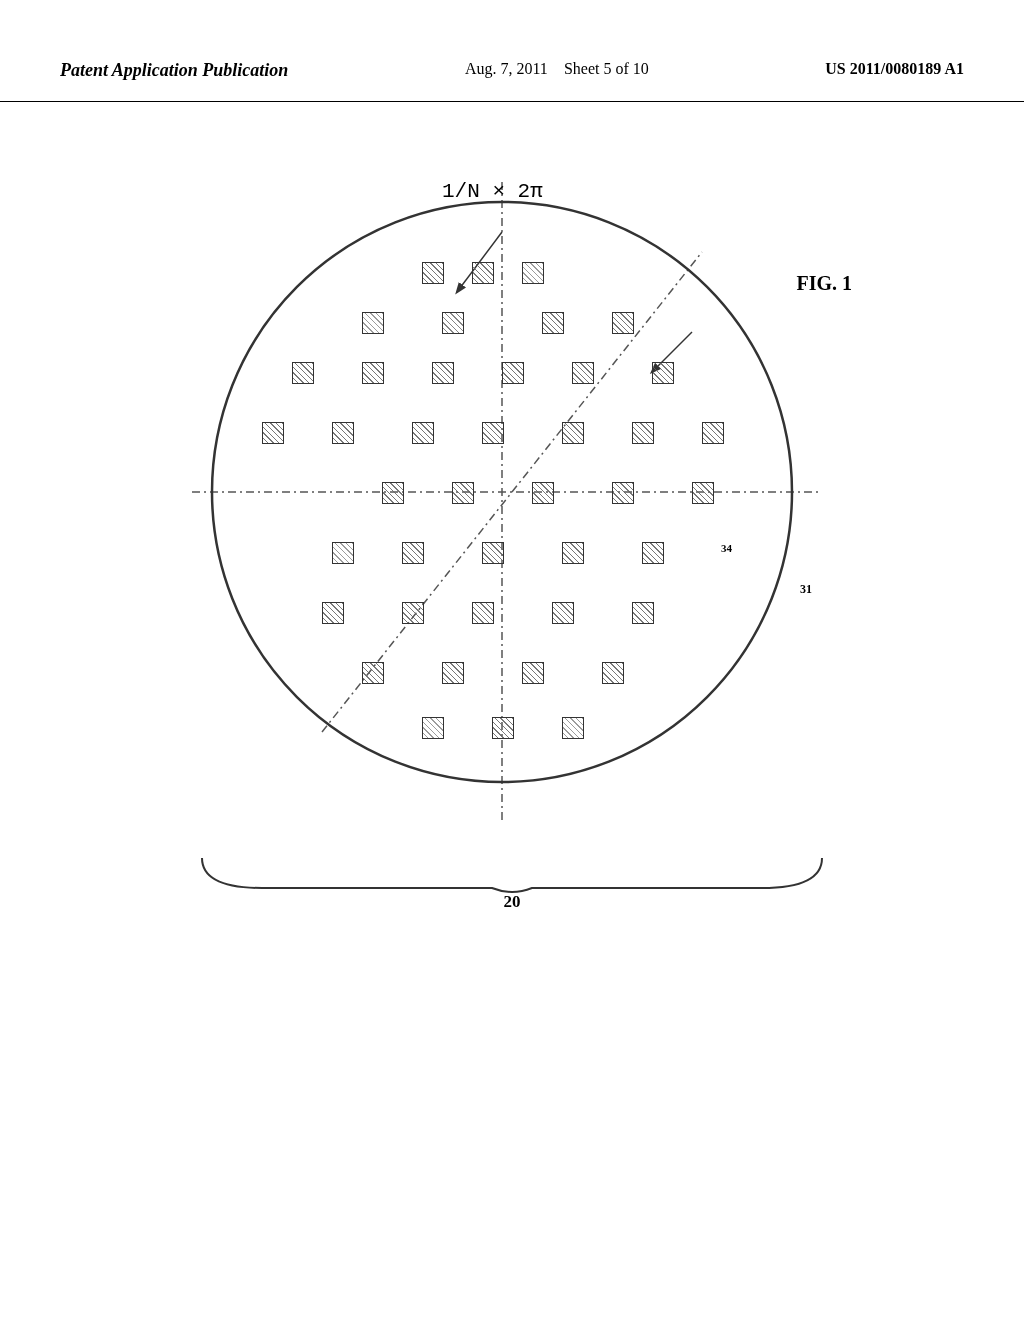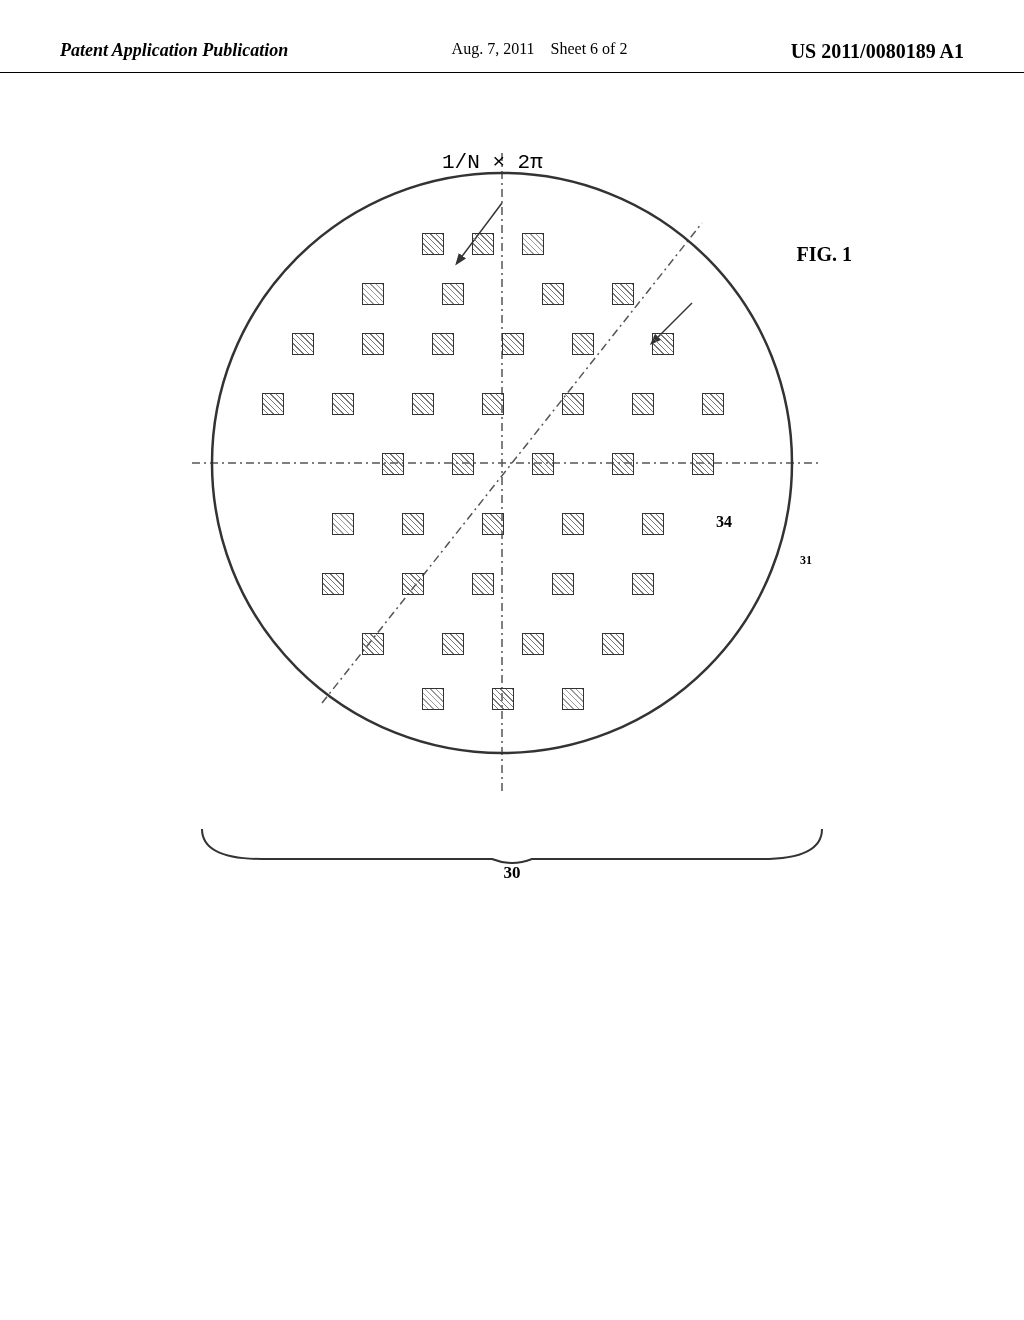--- a/index.html
+++ b/index.html
@@ -7,34 +7,35 @@
       width: 1024px;
       height: 1320px;
       background: #ffffff;
       font-family: 'Times New Roman', Times, serif;
       overflow: hidden;
     }
     .header {
       display: flex;
       justify-content: space-between;
       align-items: flex-start;
-      padding: 40px 60px 9px 60px;
+      padding: 40px 60px 20px 60px;
       border-bottom: 1px solid #000;
+      margin-top: 20px;
     }
     .header-left {
       font-size: 18px;
       font-weight: bold;
       font-style: italic;
     }
     .header-center {
       font-size: 16px;
       text-align: center;
     }
     .header-right {
-      font-size: 20px;
+      font-size: 16px;
       font-weight: bold;
     }
     .main-content {
       display: flex;
       flex-direction: column;
       align-items: center;
       padding: 30px 60px;
       position: relative;
     }
     .diagram-area {
@@ -67,21 +68,21 @@
       pointer-events: none;
     }
   </style>
 </head>
 <body>
 
 <div class="header">
   <div class="header-left">Patent Application Publication</div>
   <div class="header-center">
     <span>Aug. 7, 2011</span>&nbsp;&nbsp;&nbsp;
-    <span>Sheet 6 of 2</span>
+    <span>Sheet 5 of 10</span>
   </div>
   <div class="header-right">US 2011/0080189 A1</div>
 </div>
 
 <div class="main-content">
 
   <div class="diagram-area">
 
     <svg class="overlay-svg" viewBox="0 0 700 720">
 
@@ -355,25 +356,25 @@
       <div class="die"></div>
         <div class="die"></div>
     </div>
     <div style="position:absolute; top:565px; left:400px; display:grid; grid-template-columns:repeat(2,24px); gap:2px;">
       <div class="die"></div>
         <div class="die"></div>
     </div>
 
     <div style="position:absolute; top:430px; right:50px; font-size:12px; font-weight:bold; font-family:'Times New Roman',serif;">31</div>
 
-    <div style="position:absolute; top:390px; right:130px; font-size:16px; font-weight:bold; font-family:'Times New Roman',serif;">34</div>
+    <div style="position:absolute; top:390px; right:130px; font-size:11px; font-weight:bold; font-family:'Times New Roman',serif;">34</div>
 
     <div style="position:absolute; bottom:20px; left:20px; width:660px; text-align:center;">
       <svg width="660" height="50" viewBox="0 0 660 50">
 
         <path d="M 20,10 Q 20,40 80,40 L 310,40 Q 330,48 350,40 L 580,40 Q 640,40 640,10" fill="none" stroke="#333" stroke-width="2"></path>
       </svg>
-      <div style="font-size:17px; font-weight:bold; margin-top:-10px; font-family:'Times New Roman',serif;">30</div>
+      <div style="font-size:17px; font-weight:bold; margin-top:-10px; font-family:'Times New Roman',serif;">20</div>
     </div>
 
   </div>
 
 </div>
 
 </body></html>

